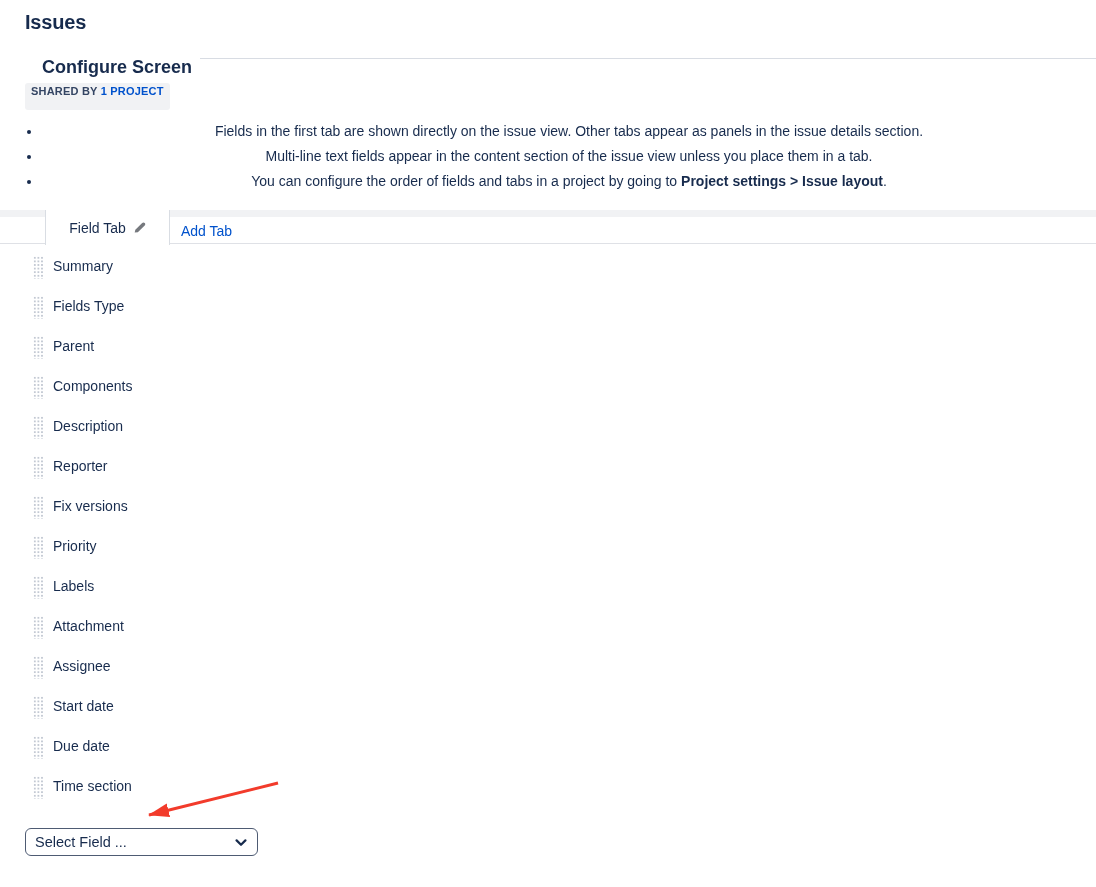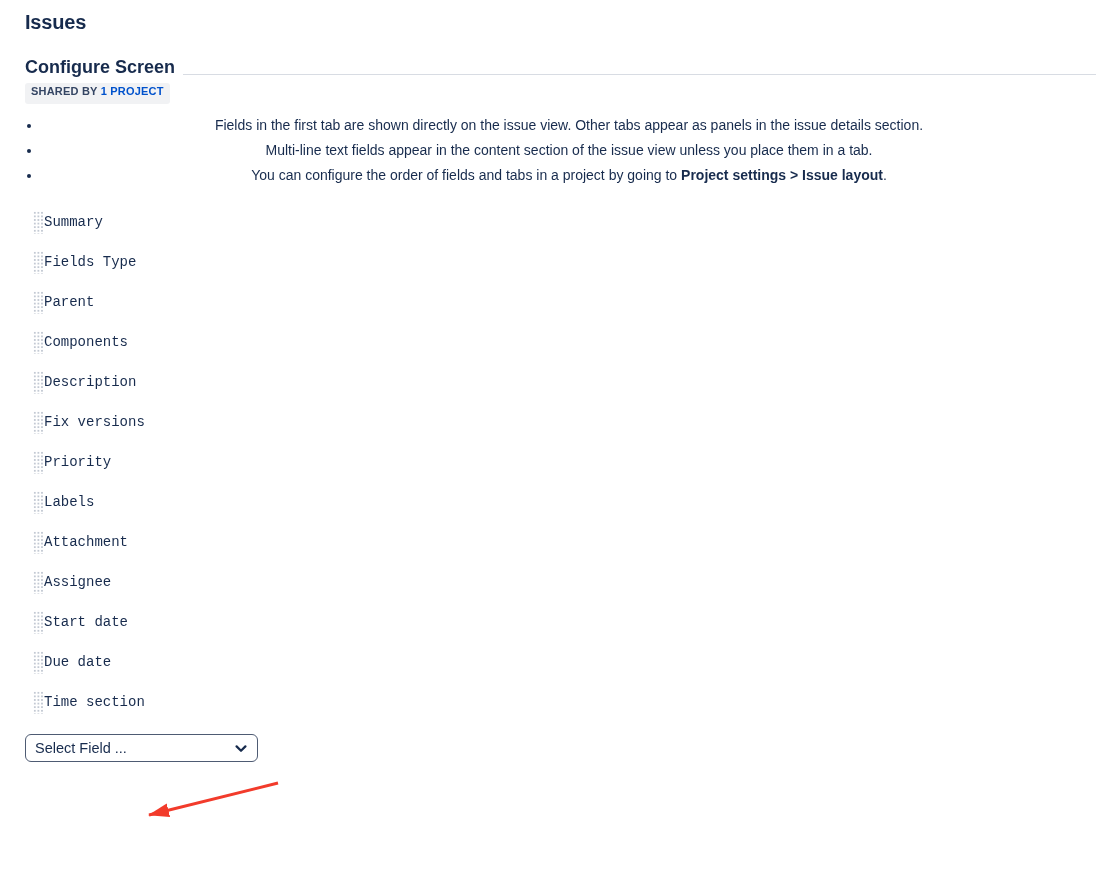--- a/index.html
+++ b/index.html
@@ -16,42 +16,41 @@
 
   h1.page-title {
     margin: 8px 0 0 25px;
     font-size: 20px;
     line-height: 28px;
     font-weight: 700;
     letter-spacing: -0.2px;
   }
   .h2row {
     display: flex;
-    align-items: flex-end;
-    margin: 22px 0 0 25px;
+    margin: 22px 0 0 42px;
   }
   .h2row h2 {
     font-size: 18px;
     line-height: 19px;
     font-weight: 700;
     white-space: nowrap;
   }
   .h2row .divider {
     flex: 1;
     height: 1px;
     background: #d8dce3;
     margin: 0 0 2px 8px;
   }
 
   .badge {
     display: inline-block;
     margin: 6px 0 0 25px;
     background: #f1f2f4;
     border-radius: 3px;
-    padding: 2px 6px 7px 6px;
+    padding: 2px 6px 13px 6px;
     font-size: 11px;
     font-weight: 700;
     letter-spacing: 0.2px;
     color: #344563;
   }
   .badge a {
     color: #0052CC;
     text-decoration: none;
     cursor: pointer;
   }
@@ -114,23 +113,22 @@
     color: #0052CC;
     text-decoration: none;
     cursor: pointer;
     font-size: 14px;
   }
 
   .fields { padding: 12px 0 0 33px; }
   .frow {
     height: 40px;
     display: flex;
-    align-items: center;
+    gap: 9px;
     cursor: grab;
-    font-family: Liberation Mono, monospace;
   }
   .handle {
     width: 11px;
     height: 23px;
     background-image: radial-gradient(circle, #c3c9d3 1px, rgba(0,0,0,0) 1.05px);
     background-size: 3.6px 3.6px;
     background-position: 0 0;
     flex: 0 0 auto;
   }
   .flabel { line-height: 20px; }
@@ -180,20 +178,32 @@
 
   <ul class="notes">
 
       <li><span>Fields in the first tab are shown directly on the issue view. Other tabs appear as panels in the issue details section.</span> <b></b><span></span></li>
 
       <li><span>Multi-line text fields appear in the content section of the issue view unless you place them in a tab.</span> <b></b><span></span></li>
 
       <li><span>You can configure the order of fields and tabs in a project by going to</span> <b>Project settings &gt; Issue layout</b><span>.</span></li>
     </ul>
 
+  <div class="tabstrip">
+    <div class="tab-band"></div>
+    <div class="tab active">
+      <span class="label">Field Tab</span>
+      <span class="pencil">
+        <svg width="13" height="13" viewBox="0 0 14 14">
+          <path d="M1.8 12.4 L2.5 9.5 L9.9 2.1 C10.7 1.3 11.9 1.3 12.6 2.1 C13.4 2.8 13.4 4.0 12.6 4.8 L5.2 12.2 L1.8 12.4 Z" fill="#76797e"></path>
+        </svg>
+      </span>
+    </div>
+    <a href="#" class="addtab">Add Tab</a>
+  </div>
 
   <div class="fields">
 
       <div class="frow">
         <span class="handle"></span>
         <span class="flabel">Summary</span>
       </div>
 
       <div class="frow">
         <span class="handle"></span>
@@ -208,20 +218,24 @@
       <div class="frow">
         <span class="handle"></span>
         <span class="flabel">Components</span>
       </div>
 
       <div class="frow">
         <span class="handle"></span>
         <span class="flabel">Description</span>
       </div>
 
+      <div class="frow">
+        <span class="handle"></span>
+        <span class="flabel">Reporter</span>
+      </div>
 
       <div class="frow">
         <span class="handle"></span>
         <span class="flabel">Fix versions</span>
       </div>
 
       <div class="frow">
         <span class="handle"></span>
         <span class="flabel">Priority</span>
       </div>

